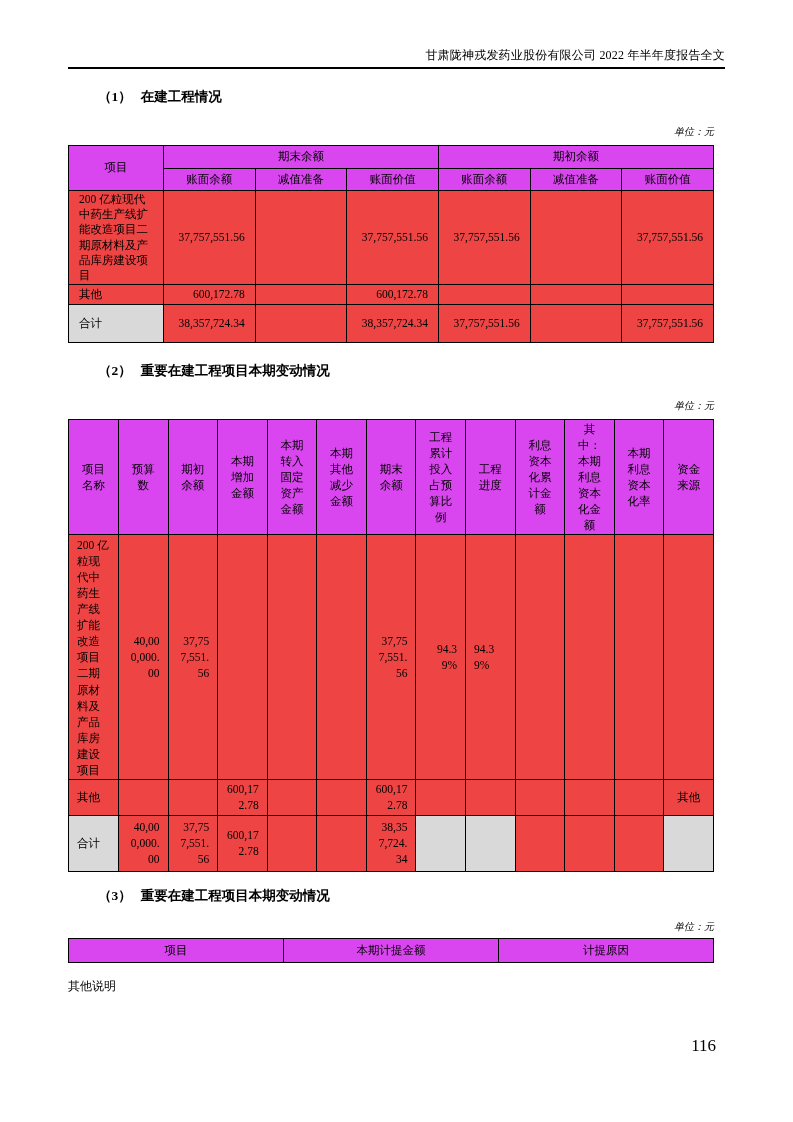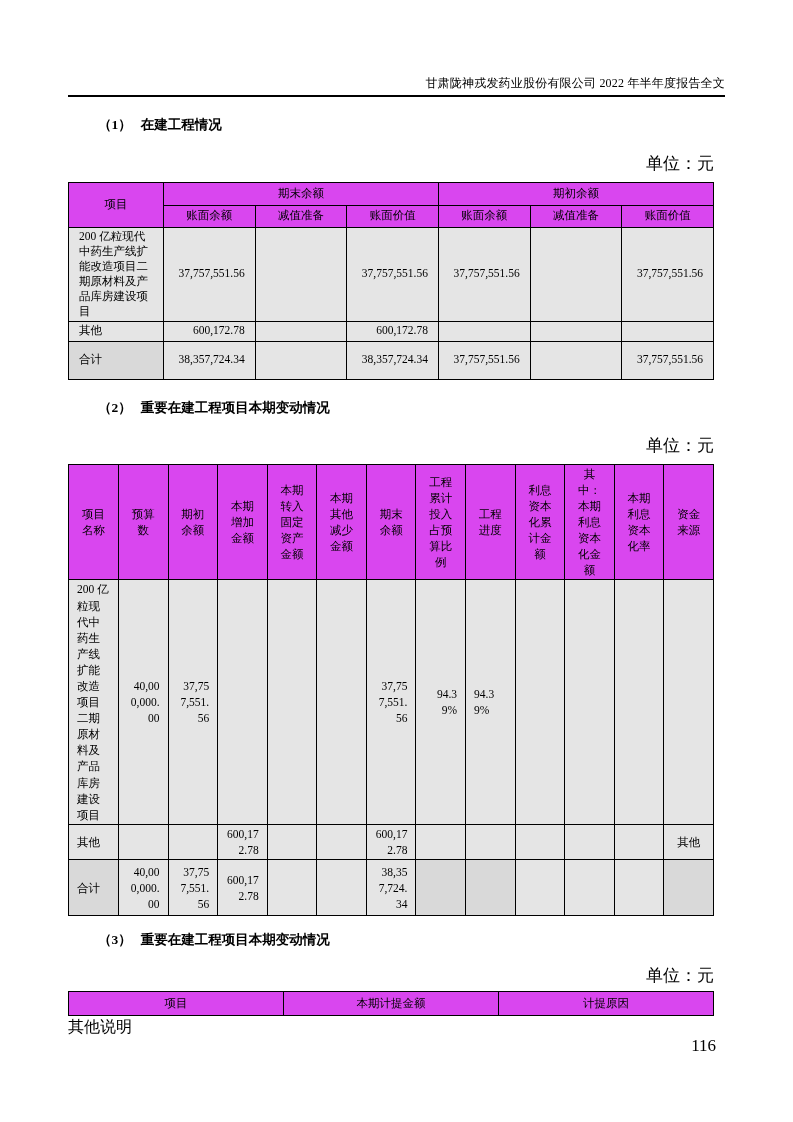--- a/index.html
+++ b/index.html
@@ -16,21 +16,21 @@
     background: #fff;
     overflow: hidden;
   }
   .content {
     position: absolute;
     left: 68px;
     top: 0;
     width: 657px;
   }
   .header-title {
-    padding-top: 76px;
+    padding-top: 48px;
     text-align: right;
     font-size: 12px;
     line-height: 1.3;
     letter-spacing: 0.2px;
     width: 657px;
   }
   .header-rule {
     margin-top: 3px;
     border-top: 2px solid #000;
     height: 0;
@@ -40,22 +40,23 @@
     margin: 19px 0 0 30px;
     font-size: 13.5px;
     font-weight: bold;
     line-height: 1.3;
   }
   h2.sec .num { margin-right: 9px; }
   .unit {
     margin-top: 21px;
     width: 646px;
     text-align: right;
-    font-size: 17px;
+    font-size: 10px;
     line-height: 1.2;
+    font-style: italic;
   }
   .unit2 { margin-top: 20px; }
   .unit3 { margin-top: 17px; }
   table {
     border-collapse: collapse;
     table-layout: fixed;
     width: 646px;
     margin-top: 7px;
     border: 1.5px solid #000;
   }
@@ -65,39 +66,39 @@
     font-weight: normal;
     vertical-align: middle;
     overflow: hidden;
   }
   th {
     background: #d946ef;
     text-align: center;
     padding: 1px 4px;
     line-height: 1.35;
   }
-  td { background: #e5e5e5; }
+  td { background: #ef4444; }
   .gray { background: #d9d9d9; }
   
   .t1 td { padding: 1px 10px; line-height: 1.32; }
   .t1 td.num { text-align: right; word-break: break-all; }
   .t1 td.name { text-align: left; }
   
   .t2 th { padding: 1px 8px; line-height: 1.4; }
   .t2 td { padding: 1px 8px; line-height: 1.4; }
   .t2 td.num { text-align: right; word-break: break-all; }
   .t2 td.numl { text-align: left; word-break: break-all; }
   .t2 td.ctr { text-align: center; }
   .t2 td.name { text-align: left; }
   
   .t3 { margin-top: 5px; }
   .t3 th { padding: 3px 4px; }
   .other-note {
-    margin-top: 1px;
-    font-size: 16px;
+    margin-top: 16px;
+    font-size: 12px;
     line-height: 1.3;
   }
   .page-number {
     position: absolute;
     top: 1036px;
     right: 77px;
     font-size: 17px;
   }
 </style>
 </head>

